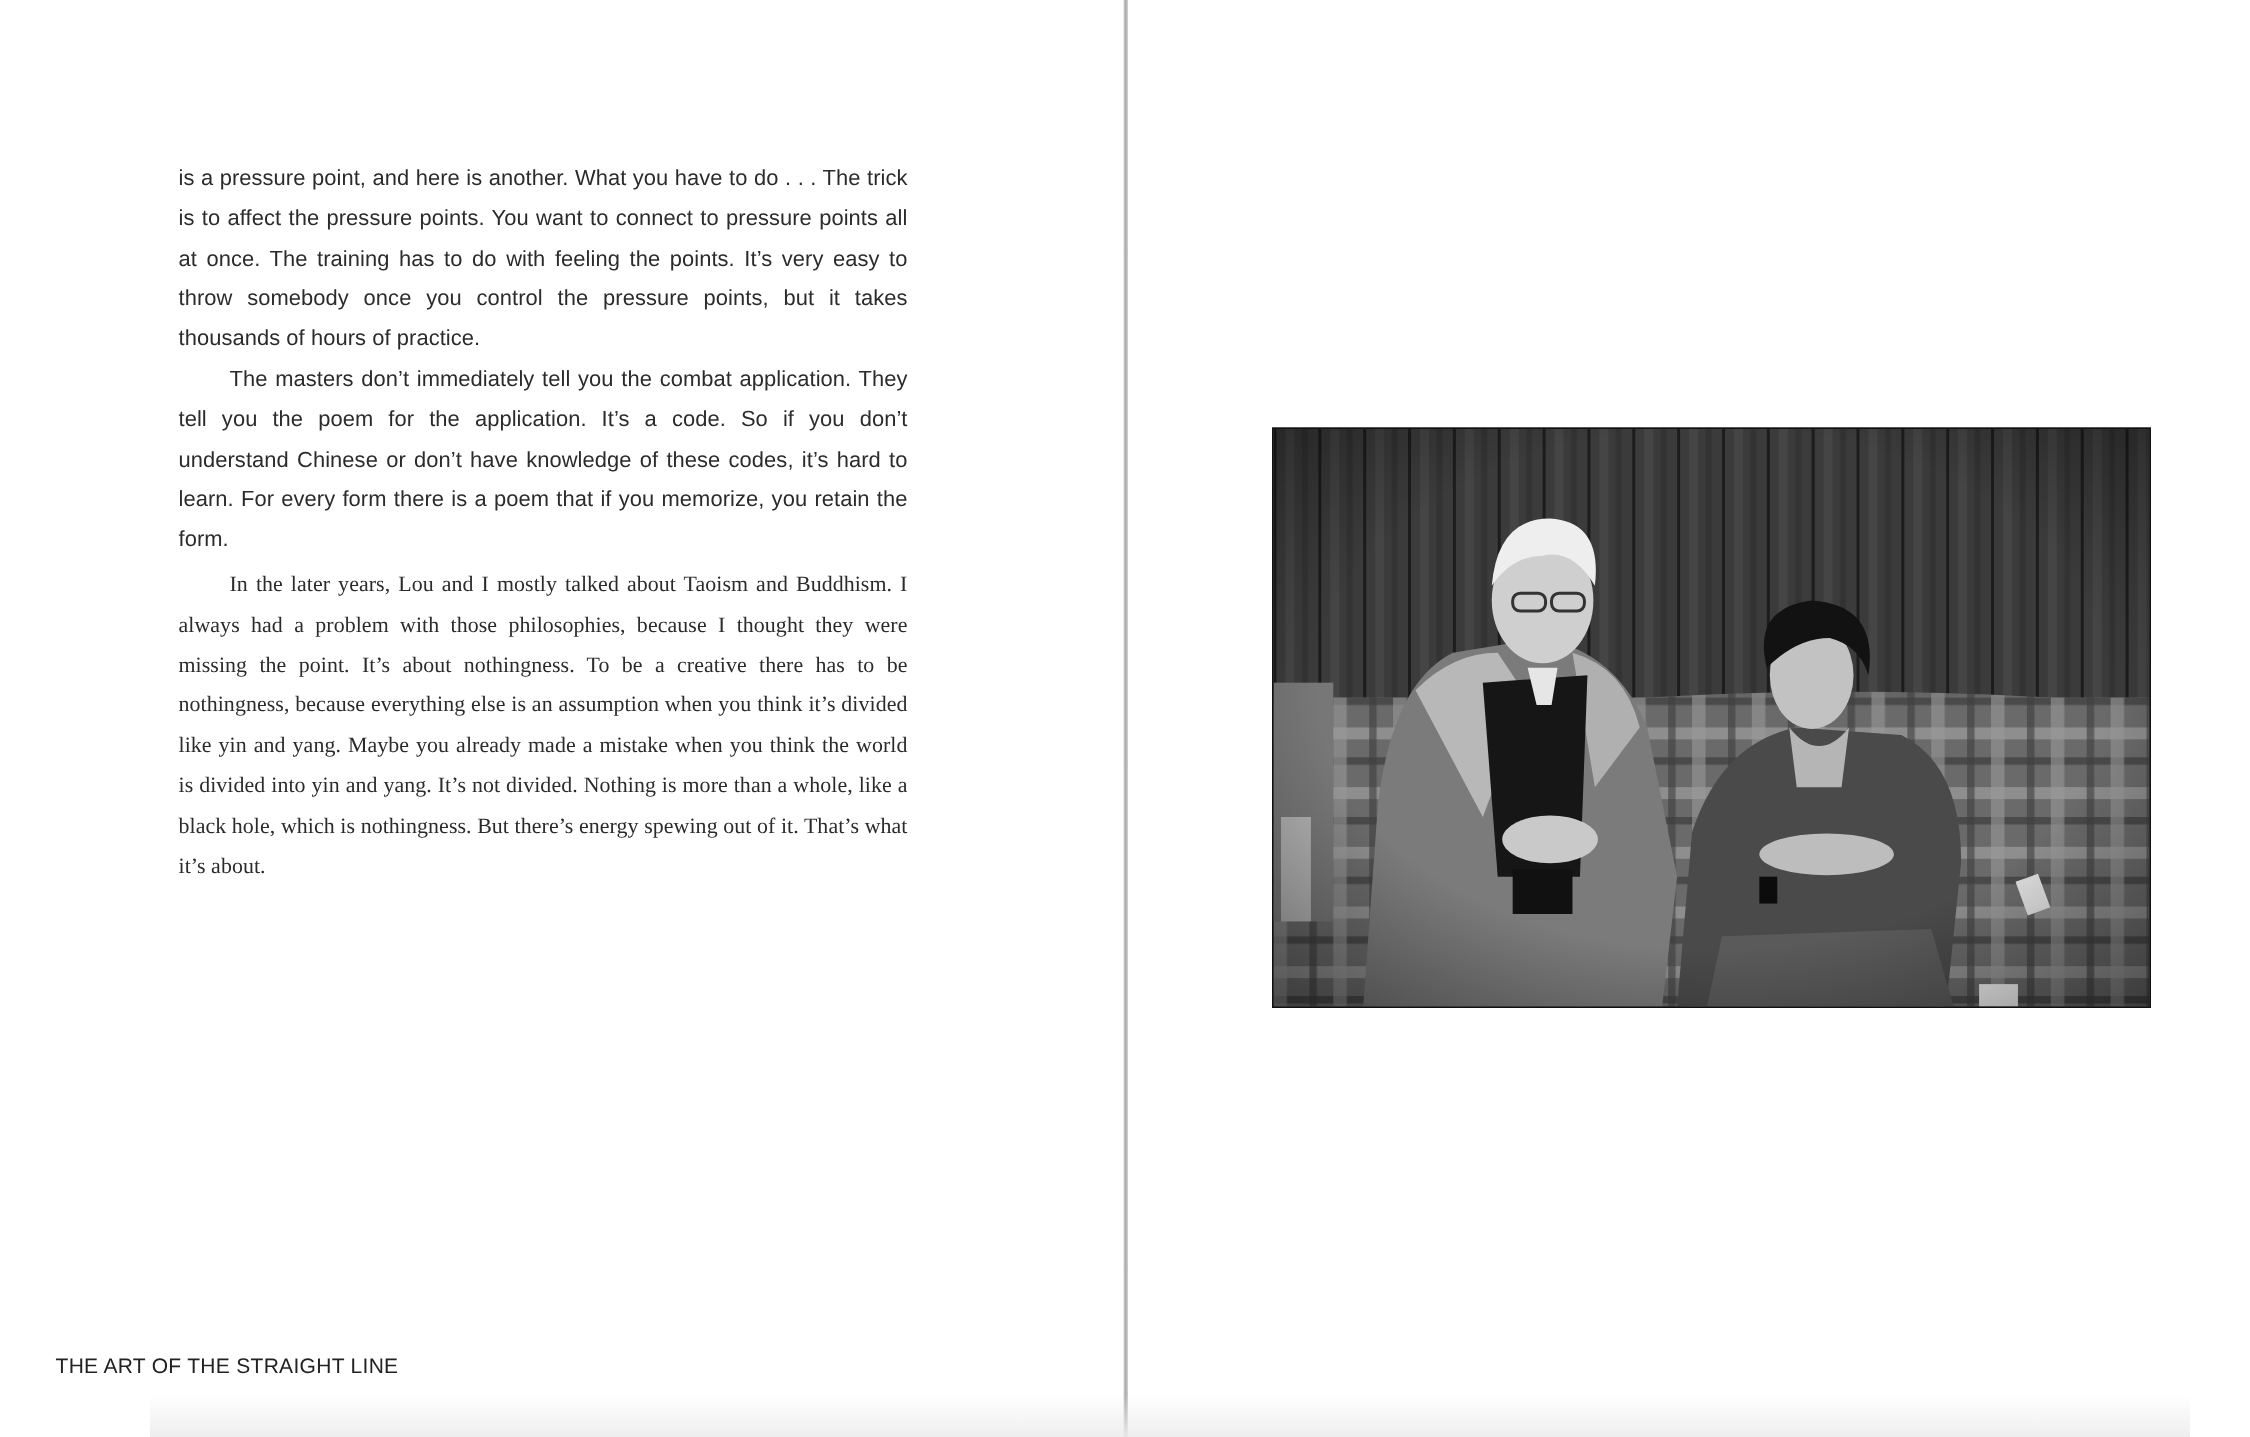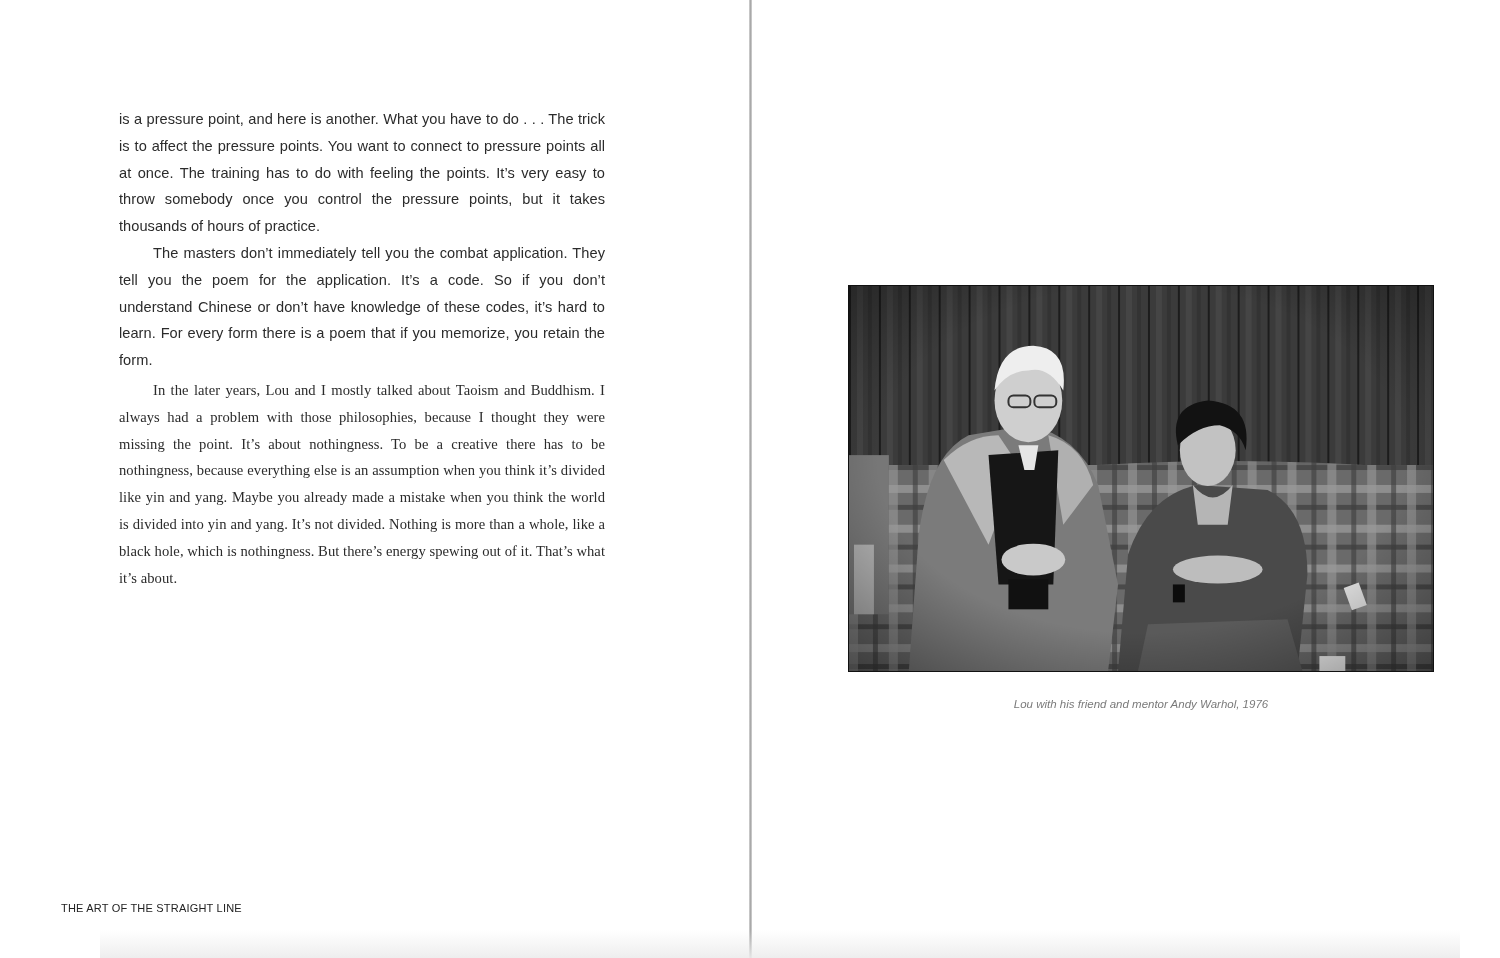--- a/index.html
+++ b/index.html
@@ -24,22 +24,22 @@
     }
     .body-text {
       position: absolute; left: 119px; top: 106px; width: 486px;
       font-size: 14.6px; line-height: 26.8px; color: #2b2b2b;
       text-align: justify; letter-spacing: 0.05px;
     }
     .body-text p { margin: 0; }
     .body-text p.indent { text-indent: 34px; }
     .body-text p.gap { margin-top: 3px; font-family: Liberation Serif, serif; }
     .running-foot {
-      position: absolute; left: 61px; top: 902px;
-      font-size: 11px; letter-spacing: 0.2px; color: #222;
+      position: absolute; left: 37px; top: 902px;
+      font-size: 14px; letter-spacing: 0.2px; color: #222;
       text-transform: uppercase;
       text-align: right;
     }
     .photo {
       position: absolute; left: 848px; top: 285px; width: 586px; height: 387px;
       border: 1px solid #111; box-sizing: border-box; overflow: hidden;
       background: #3a3a3a;
     }
     .photo svg { display: block; width: 100%; height: 100%; }
     .caption {
@@ -115,16 +115,15 @@
       <ellipse cx="370" cy="285" rx="45" ry="14" fill="#bdbdbd"></ellipse>
       <rect x="325" y="300" width="12" height="18" fill="#0c0c0c"></rect>
       <path d="M290,387 L300,340 L440,335 L455,387 Z" fill="#5a5a5a"></path>
 
       <rect x="500" y="300" width="16" height="24" fill="#e0e0e0" transform="rotate(-20 508 312)"></rect>
       <rect x="472" y="372" width="26" height="15" fill="#f2f2f2"></rect>
       <rect width="586" height="387" fill="url(#vign)"></rect>
     </svg>
   </div>
 
-  <div class="caption">Lou with his friend and mentor Andy Warhol, 1976</div>
 
   <div class="bottom-shade"></div>
 </div>
 
 </body></html>

